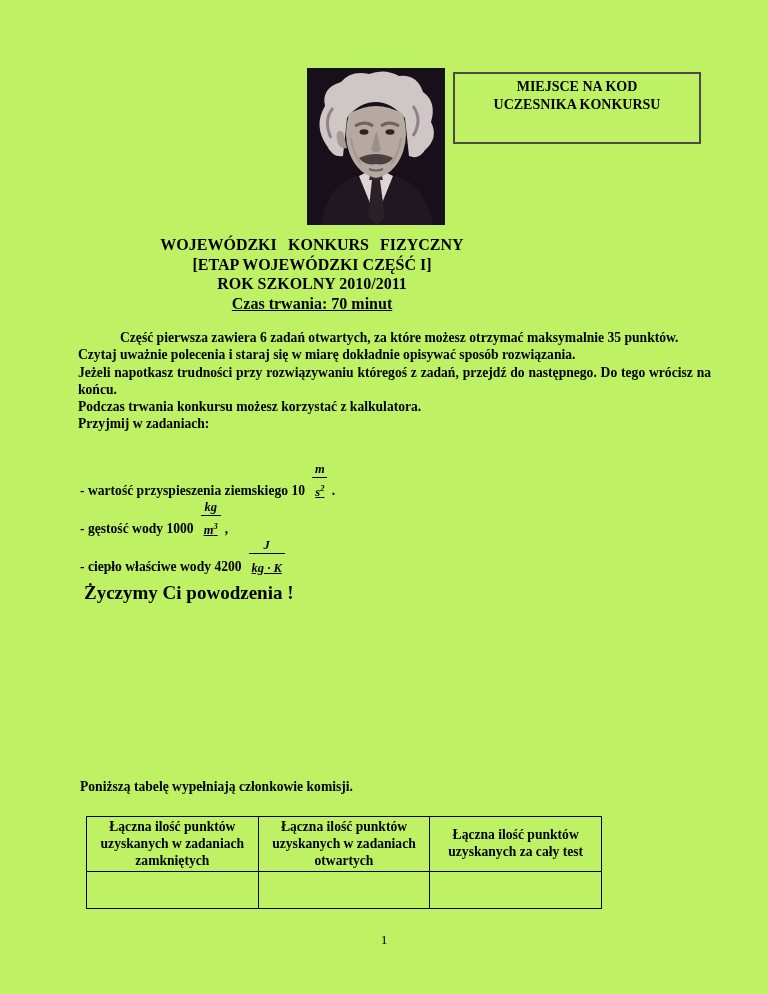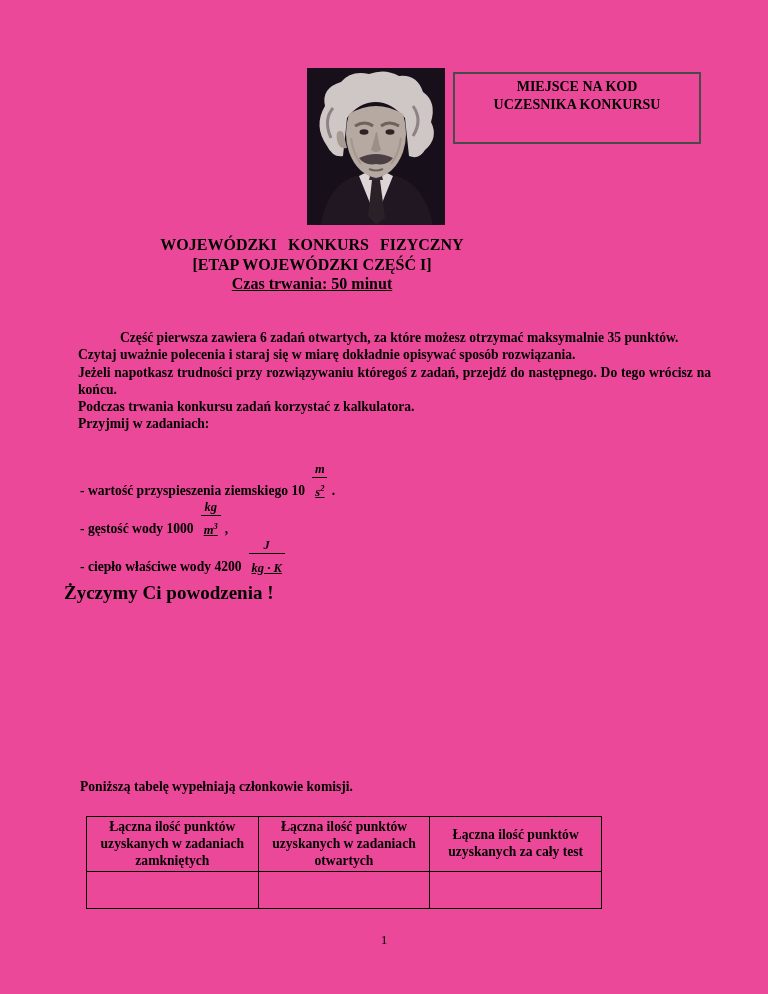--- a/index.html
+++ b/index.html
@@ -1,18 +1,18 @@
 <!DOCTYPE html>
 <html lang="pl"><head>
 <meta charset="utf-8">
 <style>
   html,body{margin:0;padding:0;background:#888;}
   .page{
     position:relative;width:768px;height:994px;margin:0 auto;
-    background:#ec4899;color:#000;
+    background:#bef264;color:#000;
     font-family:"Liberation Serif","DejaVu Serif",serif;
     overflow:hidden;
   }
 
   
   .photo{position:absolute;left:307px;top:68px;width:138px;height:157px;display:block;}
   .code-box{
     position:absolute;left:453px;top:72px;width:248px;height:72px;
     border:2px solid #4a4a4a;box-sizing:border-box;
     text-align:center;font-weight:bold;font-size:14px;line-height:18px;
@@ -43,21 +43,21 @@
   .assumption .suffix{margin-left:4px;}
   .frac{
     display:inline-flex;flex-direction:column;align-items:center;
     font-style:italic;font-weight:bold;font-size:12.5px;line-height:1.05;
   }
   .frac .num{padding:0 3px 1px;}
   .frac .den{border-top:1.4px solid #000;padding:8px 3px 0;white-space:nowrap;text-decoration:underline;}
   .frac sup{font-size:8.5px;line-height:0;font-style:italic;}
 
   
-  .wishes{position:absolute;left:64px;top:582px;font-weight:bold;font-size:19px;}
+  .wishes{position:absolute;left:84px;top:582px;font-weight:bold;font-size:19px;}
 
   
   .table-note{position:absolute;left:80px;top:779px;font-weight:bold;font-size:13.6px;text-align:right;}
   table.commission{
     position:absolute;left:86px;top:816px;width:516px;
     border-collapse:collapse;table-layout:fixed;
   }
   table.commission th,table.commission td{
     border:1.6px solid #000;
     font-weight:bold;font-size:13.6px;line-height:16.8px;
@@ -106,28 +106,29 @@
   </svg>
 
   <div class="code-box">
     <div>MIEJSCE NA KOD</div>
     <div>UCZESNIKA KONKURSU</div>
   </div>
 
   <div class="title">
     <div class="l1">WOJEWÓDZKI KONKURS FIZYCZNY</div>
     <div class="l2">[ETAP WOJEWÓDZKI CZĘŚĆ I]</div>
-    <div class="l4">Czas trwania: 50 minut</div>
+    <div class="l3">ROK SZKOLNY 2010/2011</div>
+    <div class="l4">Czas trwania: 70 minut</div>
   </div>
 
   <div class="instructions">
     <p class="indent">Część pierwsza zawiera 6 zadań otwartych, za które możesz otrzymać maksymalnie 35 punktów.</p>
     <p>Czytaj uważnie polecenia i staraj się w miarę dokładnie opisywać sposób rozwiązania.</p>
     <p>Jeżeli napotkasz trudności przy rozwiązywaniu któregoś z zadań, przejdź do następnego. Do tego wrócisz na końcu.</p>
-    <p>Podczas trwania konkursu zadań korzystać z kalkulatora.</p>
+    <p>Podczas trwania konkursu możesz korzystać z kalkulatora.</p>
     <p>Przyjmij w zadaniach:</p>
   </div>
 
   <div class="assumptions">
     <div class="assumption">
       <span class="prefix">- wartość przyspieszenia ziemskiego 10</span>
       <span class="frac">
         <span class="num">m</span>
         <span class="den"><span>s</span><sup>2</sup></span>
       </span>

